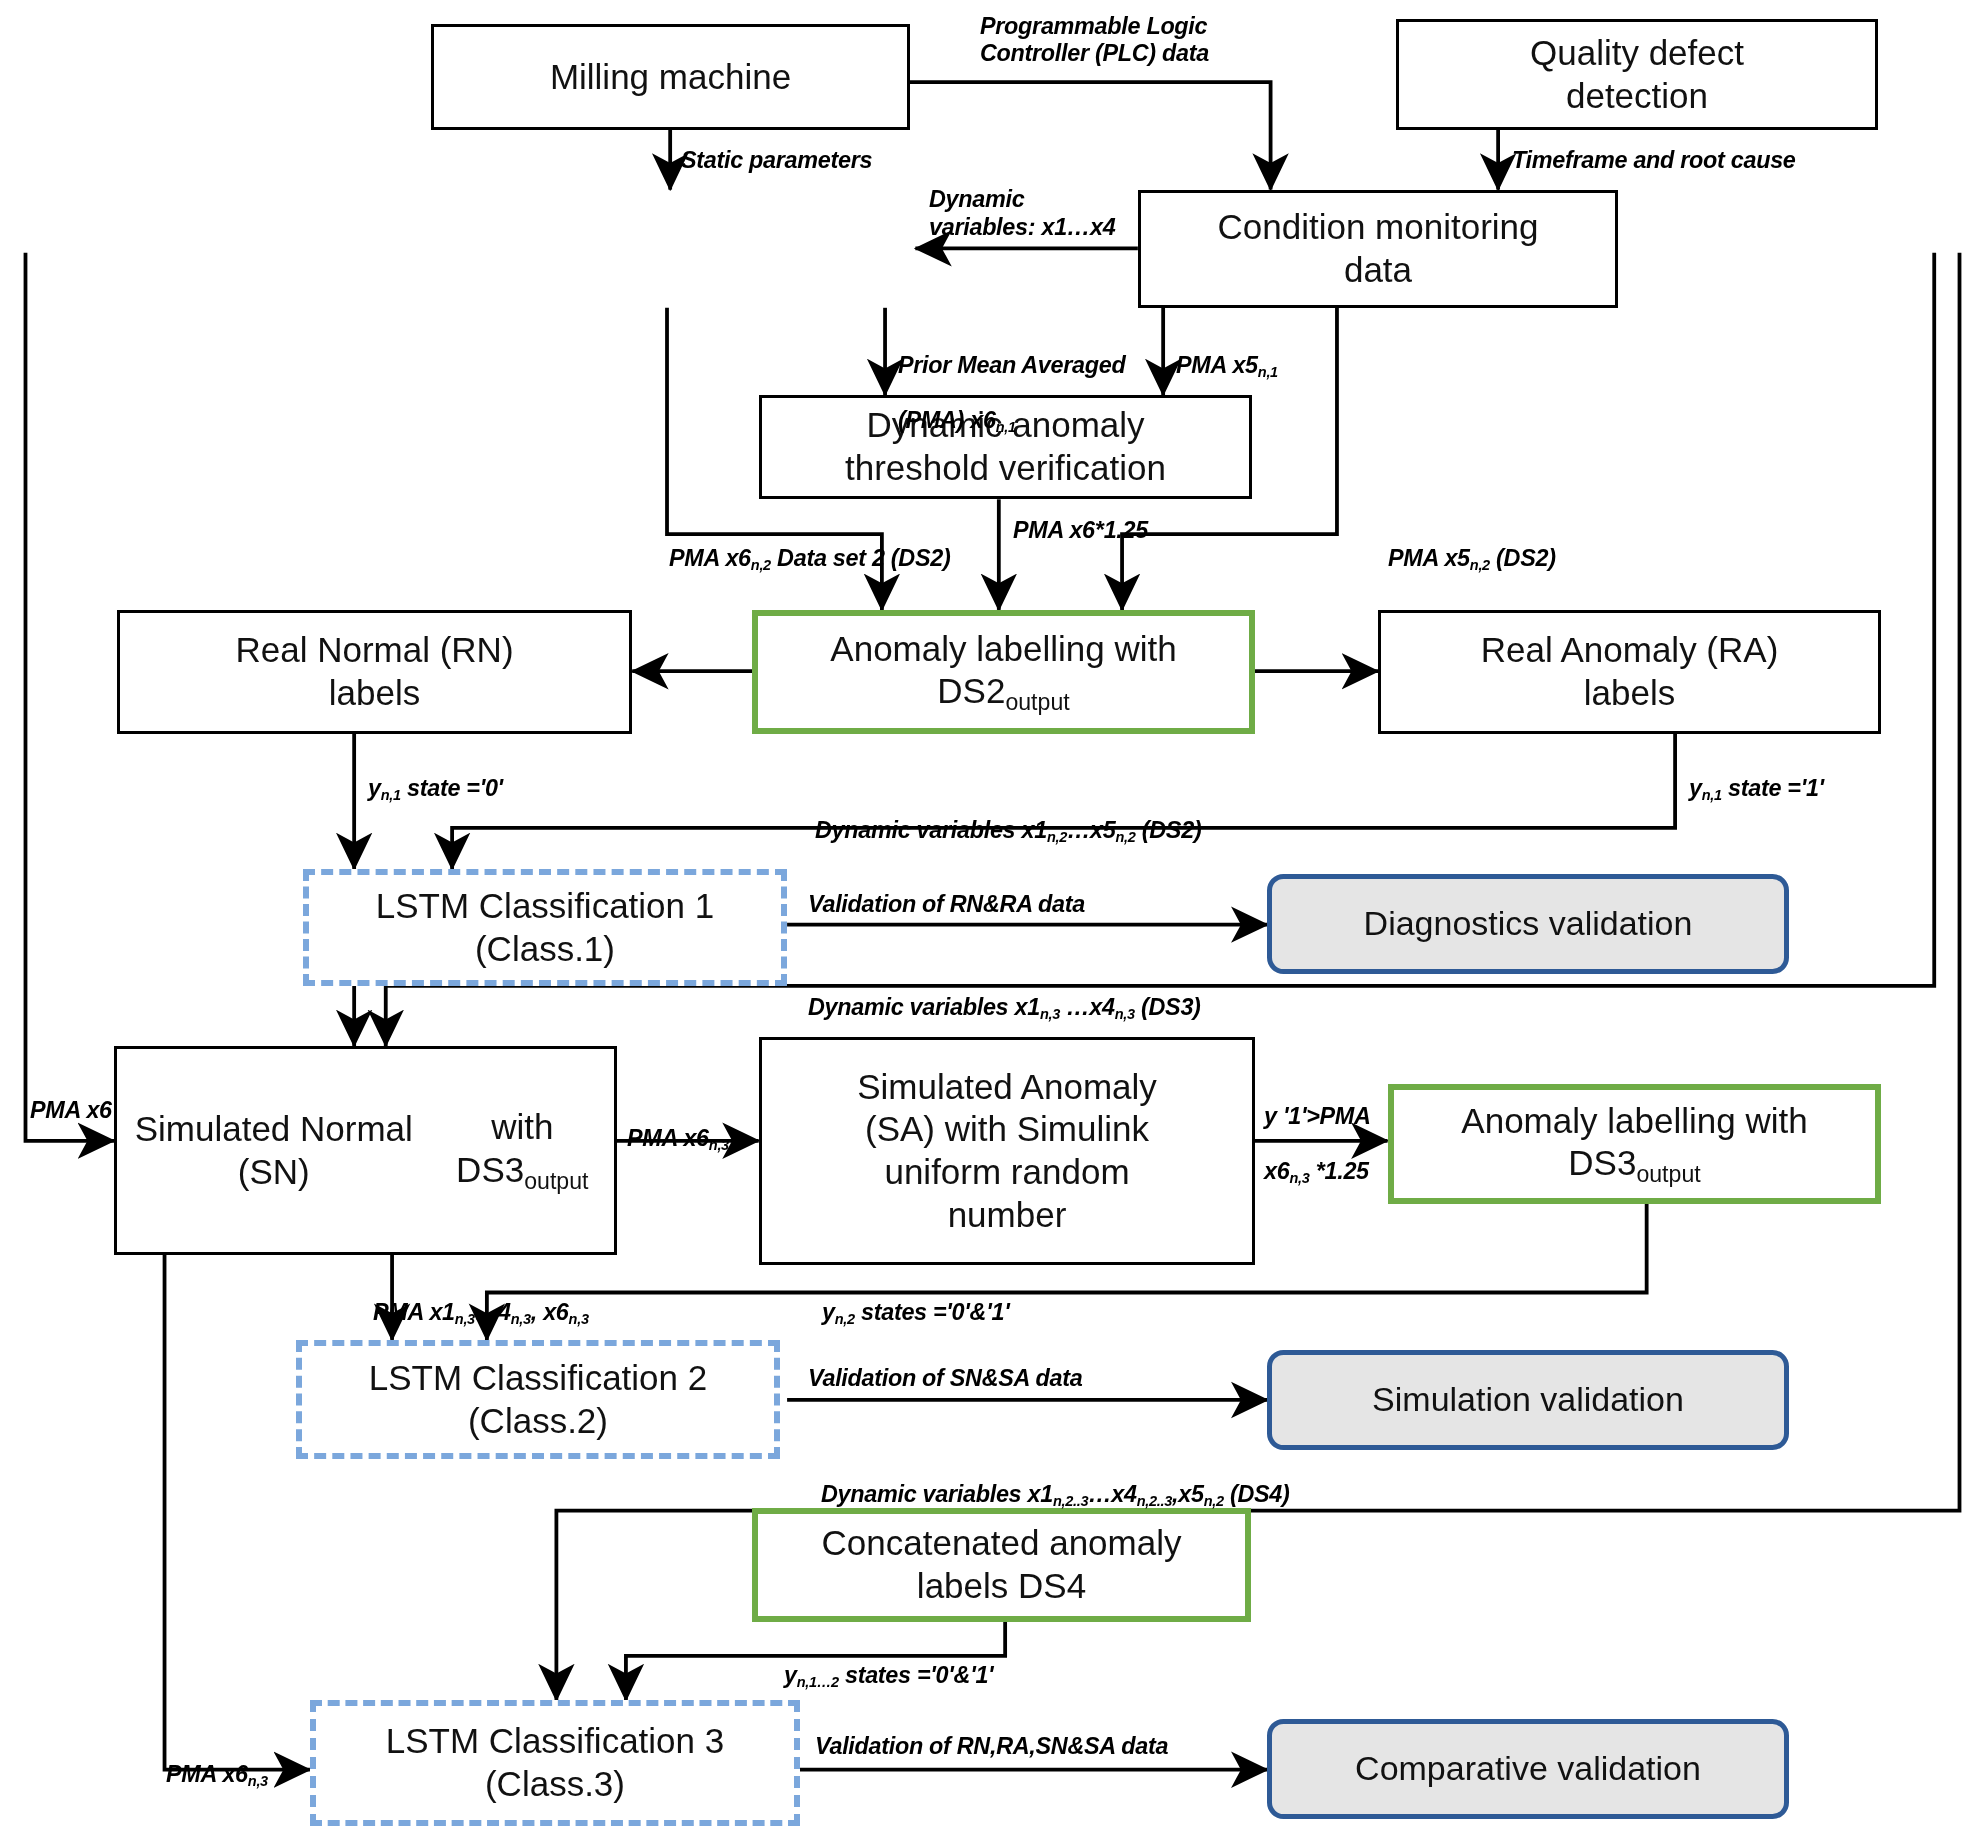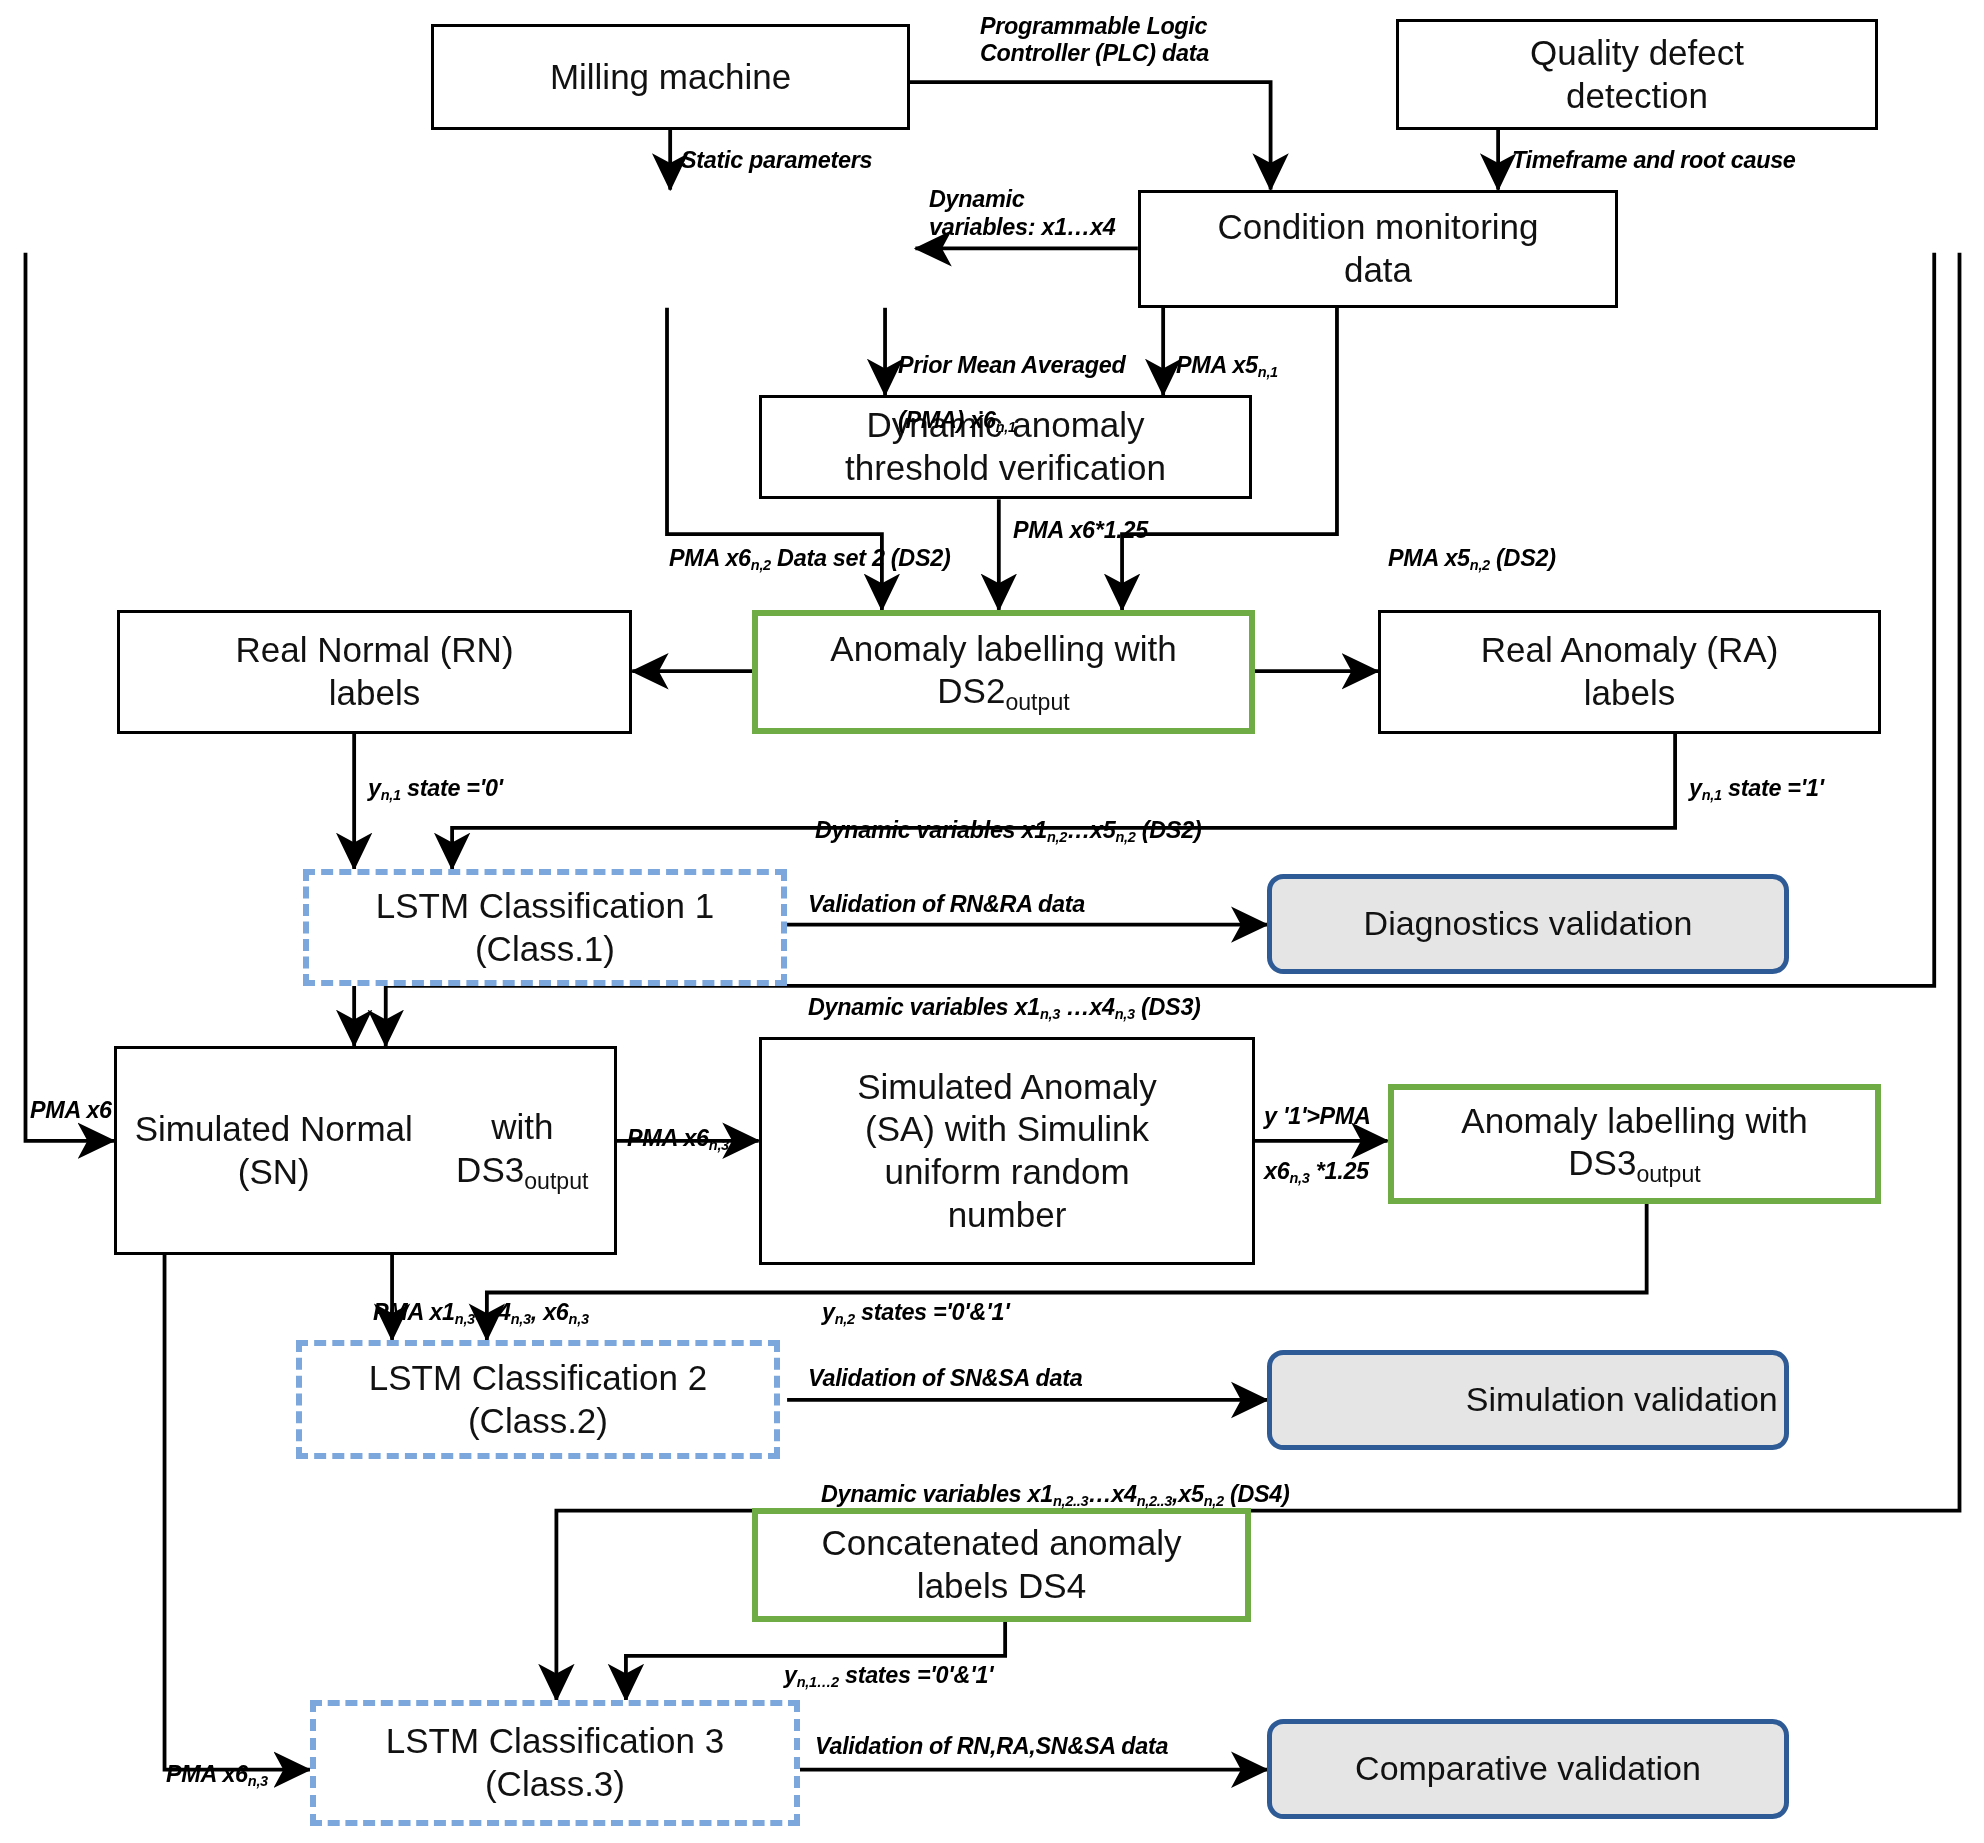--- a/index.html
+++ b/index.html
@@ -150,21 +150,21 @@
   <div class="node box-green" style="left:1388px;top:1084px;width:493px;height:120px;flex-direction:column;">
     <span class="txt">Anomaly labelling with</span>
     <span class="txt"><span>DS3</span><span class="sm">output</span></span>
   </div>
 
   <div class="node box-dashed" style="left:296px;top:1340px;width:484px;height:119px;">
     <span class="txt" style="white-space:pre-line;">LSTM Classification 2
 (Class.2)</span>
   </div>
 
-  <div class="node box-round" style="left:1267px;top:1350px;width:522px;height:100px;justify-content:flex-end;">
+  <div class="node box-round" style="left:1267px;top:1350px;width:522px;height:100px;">
     <span class="txt">Simulation validation</span>
   </div>
 
   <div class="node box-green" style="left:752px;top:1508px;width:499px;height:114px;">
     <span class="txt" style="white-space:pre-line;">Concatenated anomaly
 labels DS4</span>
   </div>
 
   <div class="node box-dashed" style="left:310px;top:1700px;width:490px;height:126px;">
     <span class="txt" style="white-space:pre-line;">LSTM Classification 3

